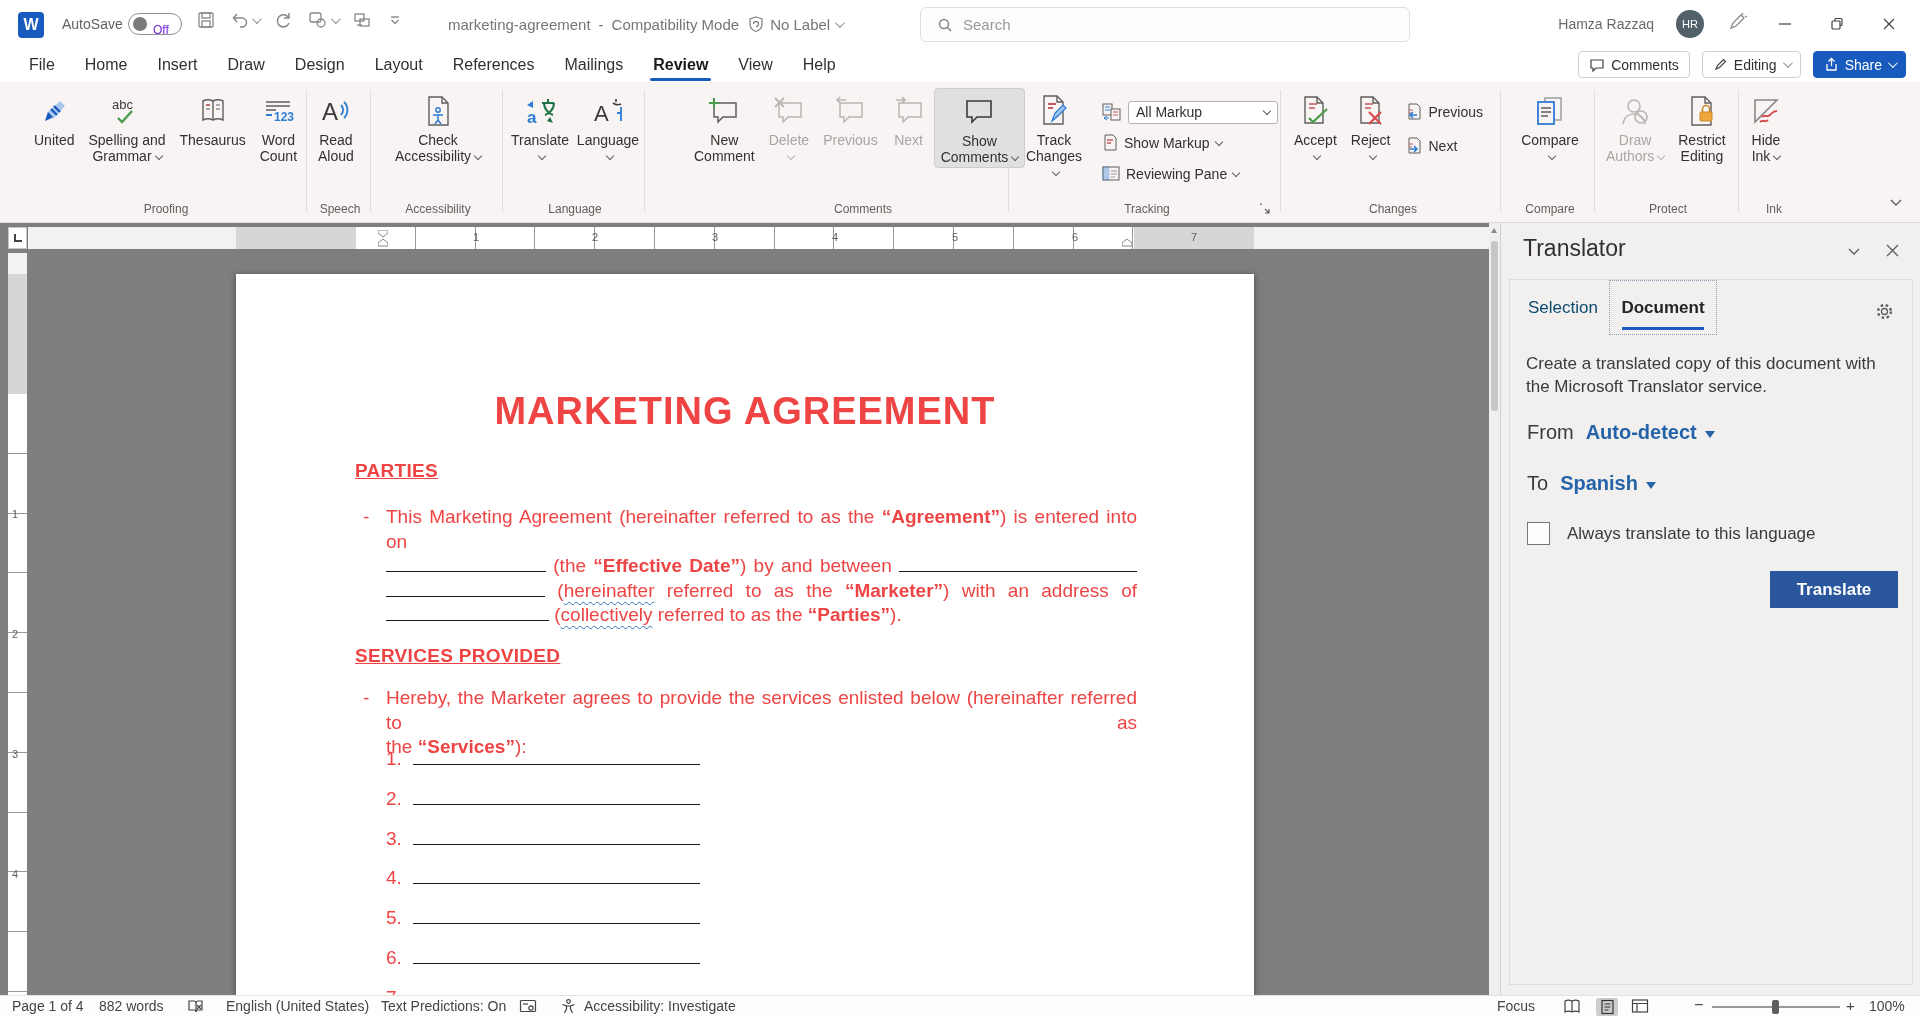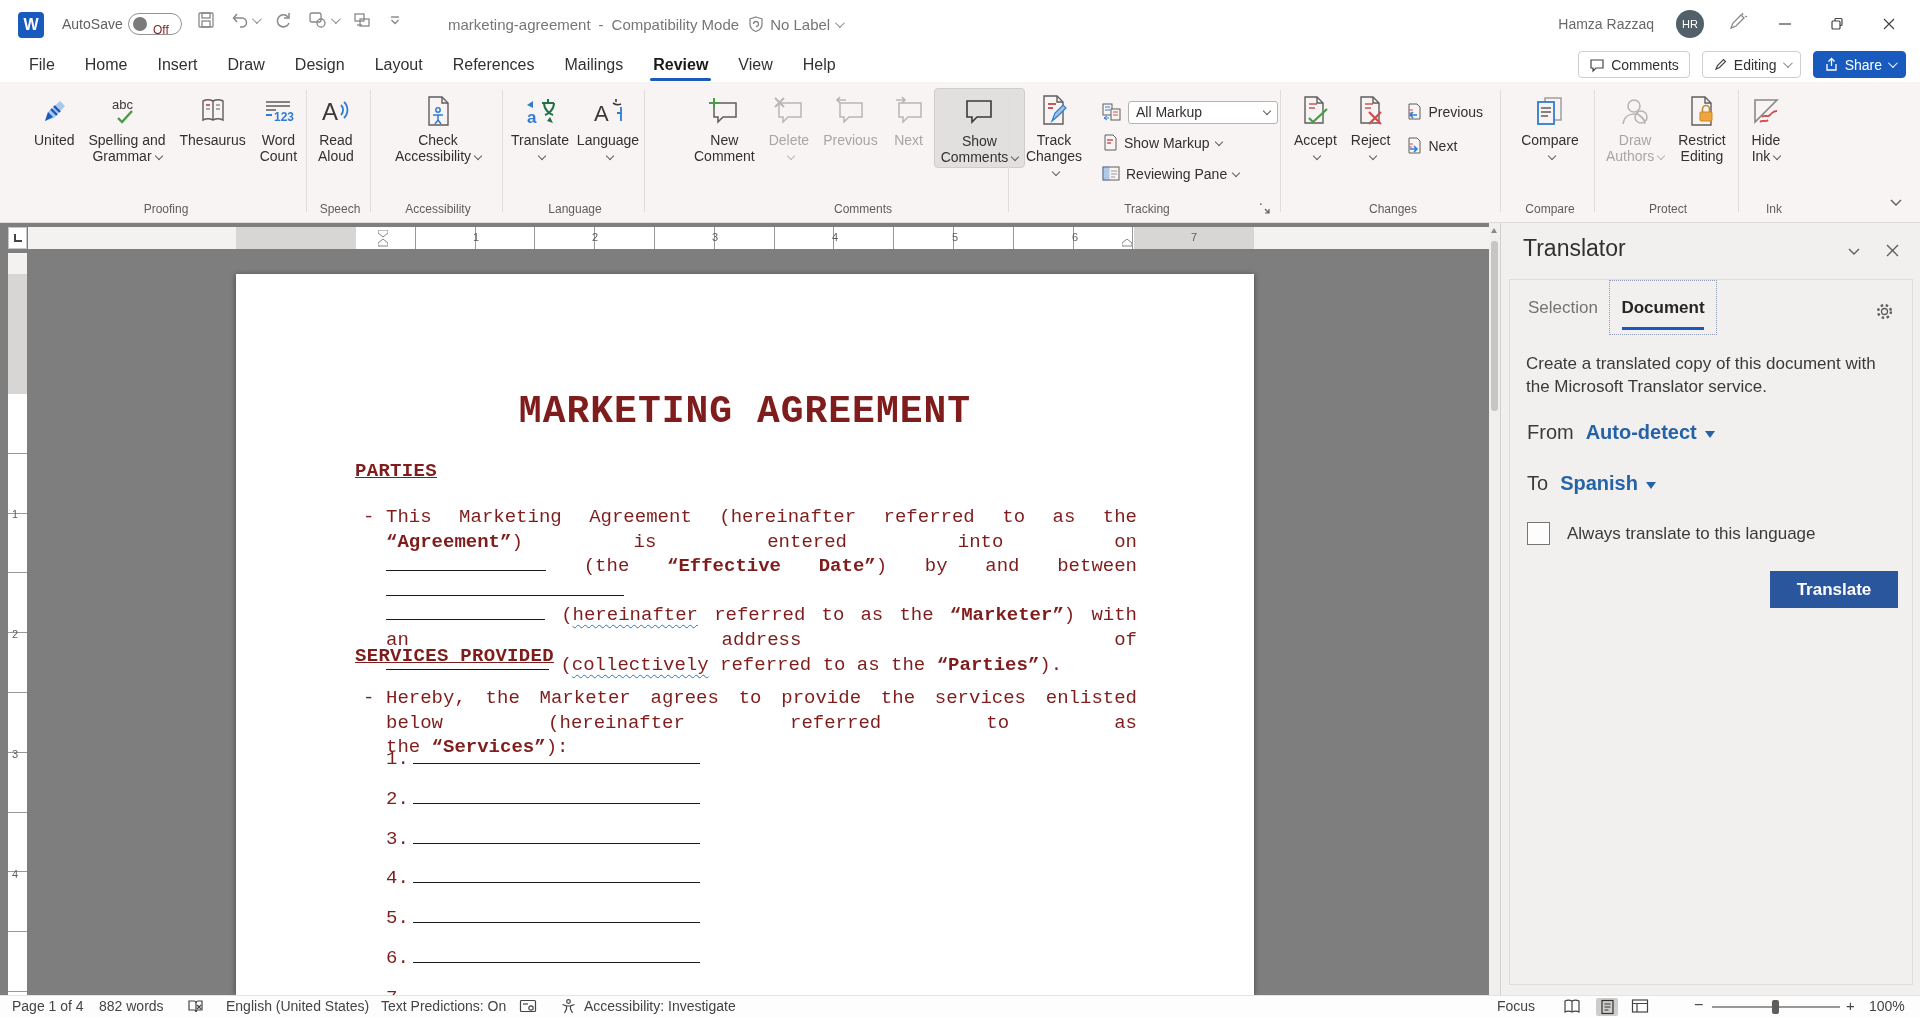--- a/index.html
+++ b/index.html
@@ -6,21 +6,21 @@
   html,body { width:1920px; height:1017px; overflow:hidden; }
   body { font-family:"Liberation Sans", sans-serif; background:#fff; }
   .app { position:relative; width:1920px; height:1017px; background:#fff; overflow:hidden; }
 
   
   .titlebar { position:absolute; left:0; top:0; width:1920px; height:48px; background:#ffffff; }
   .word-logo { position:absolute; left:18px; top:12px; width:26px; height:26px; background:#185abd; border-radius:4px; color:#fff; font-weight:bold; font-size:16px; display:flex; align-items:center; justify-content:center; }
   .autosave-label { position:absolute; left:62px; top:16px; font-size:14px; color:#616161; }
   .autosave-toggle { position:absolute; left:128px; top:13px; width:54px; height:22px; border:1px solid #929292; border-radius:11px; background:#fff; display:flex; align-items:center; }
   .autosave-knob { width:14px; height:14px; border-radius:50%; background:#7a7a7a; margin-left:4px; }
-  .autosave-state { font-size:12px; color:#7f1d1d; margin-left:6px;margin-top:12px; }
+  .autosave-state { font-size:12px; color:#6d28d9; margin-left:6px;margin-top:12px; }
   .qat { position:absolute; left:196px; top:10px; display:flex; align-items:center; gap:14px; }
   .qat .qbtn { display:flex; align-items:center; gap:2px; color:#8a8886; }
   .tchev { width:7px; height:7px; border-right:1.4px solid #8a8886; border-bottom:1.4px solid #8a8886; transform:rotate(45deg) translateY(-2px); display:inline-block; }
   .doc-title-wrap { position:absolute; left:448px; top:15px; display:flex; align-items:center; gap:8px; font-size:15px; color:#767676; }
   .sensitivity { display:flex; align-items:center; gap:5px; }
   .search-box { position:absolute; left:920px; top:7px; width:490px; height:35px; background:#fdfdfd; border:1px solid #e1dfdd; border-radius:6px; display:flex; align-items:center; padding-left:16px; gap:10px; }
   .search-box input { border:none; outline:none; background:transparent; font-size:15px; color:#767676; width:400px; font-family:"Liberation Sans",sans-serif; }
   .search-box input::placeholder { color:#9a9896; }
   .user-area { position:absolute; right:0; top:0; height:48px; display:flex; align-items:center; gap:22px; padding-right:16px; }
   .user-name { font-size:14px; color:#696969; }
@@ -66,21 +66,21 @@
   .hr-num { position:absolute; top:4px; font-size:11px; color:#605e5c; transform:translateX(-50%); }
   .tabsel { position:absolute; left:8px; top:4px; width:19px; height:22px; background:#fff; border:1px solid #c8c6c4; display:flex; align-items:center; justify-content:center; }
   .tabsel .L { width:8px; height:8px; border-left:2px solid #444; border-bottom:2px solid #444; }
   .vruler { position:absolute; left:8px; top:30px; width:19px; height:742px; background:#f3f2f1; }
   .vr-margin { position:absolute; left:0; width:19px; background:#d8d6d4; }
   .vr-text { position:absolute; left:0; width:19px; background:#fff;
       background-image:repeating-linear-gradient(to bottom, transparent 0, transparent 58.8px, #9a9896 58.8px, #9a9896 59.8px); }
   .vr-num { position:absolute; left:4px; font-size:11px; color:#605e5c; }
   .ind-marker { position:absolute; top:3px; }
   
-  .page { position:absolute; left:236px; top:51px; width:1018px; height:721px; background:#fff; box-shadow:0 1px 6px rgba(0,0,0,.45); overflow:hidden; font-family:Liberation Mono, monospace; color:#7f1d1d; }
+  .page { position:absolute; left:236px; top:51px; width:1018px; height:721px; background:#fff; box-shadow:0 1px 6px rgba(0,0,0,.45); overflow:hidden; font-family:Liberation Sans, sans-serif; color:#ef4444; }
   .doc-title { position:absolute; top:116px; left:0; width:1018px; text-align:center; font-size:38px; font-weight:bold; letter-spacing:1px; }
   .doc-heading { position:absolute; left:119px; font-size:19px; font-weight:bold; text-decoration:underline; letter-spacing:.3px; }
   .para { position:absolute; left:150px; width:751px; font-size:19px; line-height:24.6px; }
   .para .dash, .doc-list .dash { position:absolute; left:-23px; top:0; }
   .rich-line { text-align:justify; text-align-last:justify; }
   .para .rich-line:last-child { text-align-last:left; }
   .rich-line .b { font-weight:bold; }
   .rich-line .sq { text-decoration:underline wavy #2E74B5 1px; text-underline-offset:4px; }
   .blank { display:inline-block; height:14px; border-bottom:1.6px solid #1a1a1a; }
   .doc-list { position:absolute; left:150px; width:751px; font-size:19px; }
@@ -90,21 +90,21 @@
   .scrollbar { position:absolute; left:1489px; top:0; width:11px; height:772px; background:#f1efee; }
   .scroll-up { position:absolute; left:2px; top:5px; width:0; height:0; border-left:3.5px solid transparent; border-right:3.5px solid transparent; border-bottom:5px solid #8a8886; }
   .scroll-thumb { position:absolute; left:2px; top:18px; width:7px; height:170px; background:#c8c6c4; border-radius:3px; }
 
   
   .pane { position:absolute; left:1500px; top:0; width:420px; height:772px; background:#f2f0ef; border-left:1px solid #d2d0ce; }
   .pane-title { position:absolute; left:22px; top:12px; font-size:23px; color:#323130; }
   .pane-hbtn { position:absolute; top:20px; color:#605e5c; }
   .pane-card { position:absolute; left:8px; top:56px; width:404px; height:706px; border:1px solid #dfdddb; }
   .pane-tabs { position:relative; height:55px; }
-  .ptab { font-size:17px; color:#737373; }
+  .ptab { font-size:17px; color:#0c4a6e; }
   .tab-selection { position:absolute; left:18px; top:18px; }
   .tab-document { position:absolute; left:99px; top:0; width:108px; height:55px; border:1px dotted #8f9bb3; display:flex; align-items:center; justify-content:center; font-weight:bold; color:#262524; }
   .tab-document::after { content:""; position:absolute; left:12px; right:12px; bottom:4px; height:3px; background:#185abd; }
   .pane-gear { position:absolute; right:18px; top:22px; }
   .pane-desc { position:absolute; left:16px; top:72px; width:360px; font-size:17px; line-height:23px; color:#3b3a39; }
   .lang-row { position:absolute; left:17px; display:flex; align-items:center; gap:12px; font-size:20px; color:#3b3a39; }
   .lang-val { color:#2563a8; font-weight:bold; display:flex; align-items:center; gap:8px; }
   .caret-dn { width:0; height:0; border-left:5px solid transparent; border-right:5px solid transparent; border-top:7px solid #2563a8; margin-top:3px; }
   .chk-row { position:absolute; left:17px; top:242px; display:flex; align-items:center; gap:17px; }
   .chkbox { width:23px; height:23px; background:#fdfdfd; border:1.5px solid #767676; }
@@ -178,20 +178,27 @@
       <span>-</span>
       <span>Compatibility Mode</span>
       <span class="sensitivity">
         <svg width="18" height="18" viewBox="0 0 18 18" fill="none" stroke="#8a8886" stroke-width="1.3">
             <path d="M9 2 L15 4 V9 C15 13 12 15.5 9 16.5 C6 15.5 3 13 3 9 V4 Z"></path>
             <path d="M6.5 9 A2.5 2.5 0 1 1 9 11.5"></path>
           </svg>
         <span>No Label</span>
         <span class="tchev"></span>
       </span>
+    </div>
+    <div class="search-box">
+      <svg width="16" height="16" viewBox="0 0 16 16" fill="none" stroke="#8a8886" stroke-width="1.5">
+          <circle cx="7" cy="7" r="4.5"></circle>
+          <path d="M10.5 10.5 L14 14"></path>
+        </svg>
+      <input type="text" placeholder="Search" style="">
     </div>
     <div class="user-area">
       <span class="user-name">Hamza Razzaq</span>
       <span class="avatar">HR</span>
       <span>
         <svg width="22" height="22" viewBox="0 0 22 22" fill="none" stroke="#8a8886" stroke-width="1.3">
             <path d="M5 17 L7 12 L15 4 L18 7 L10 15 Z"></path>
             <path d="M16 2 l1 2 M19 5 l2 1"></path>
           </svg>
       </span>

